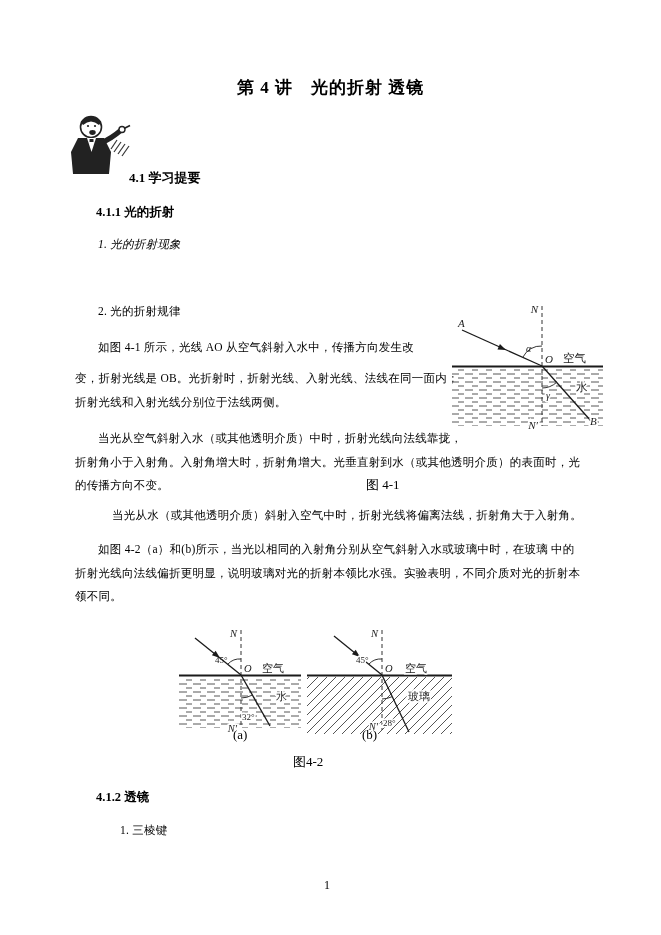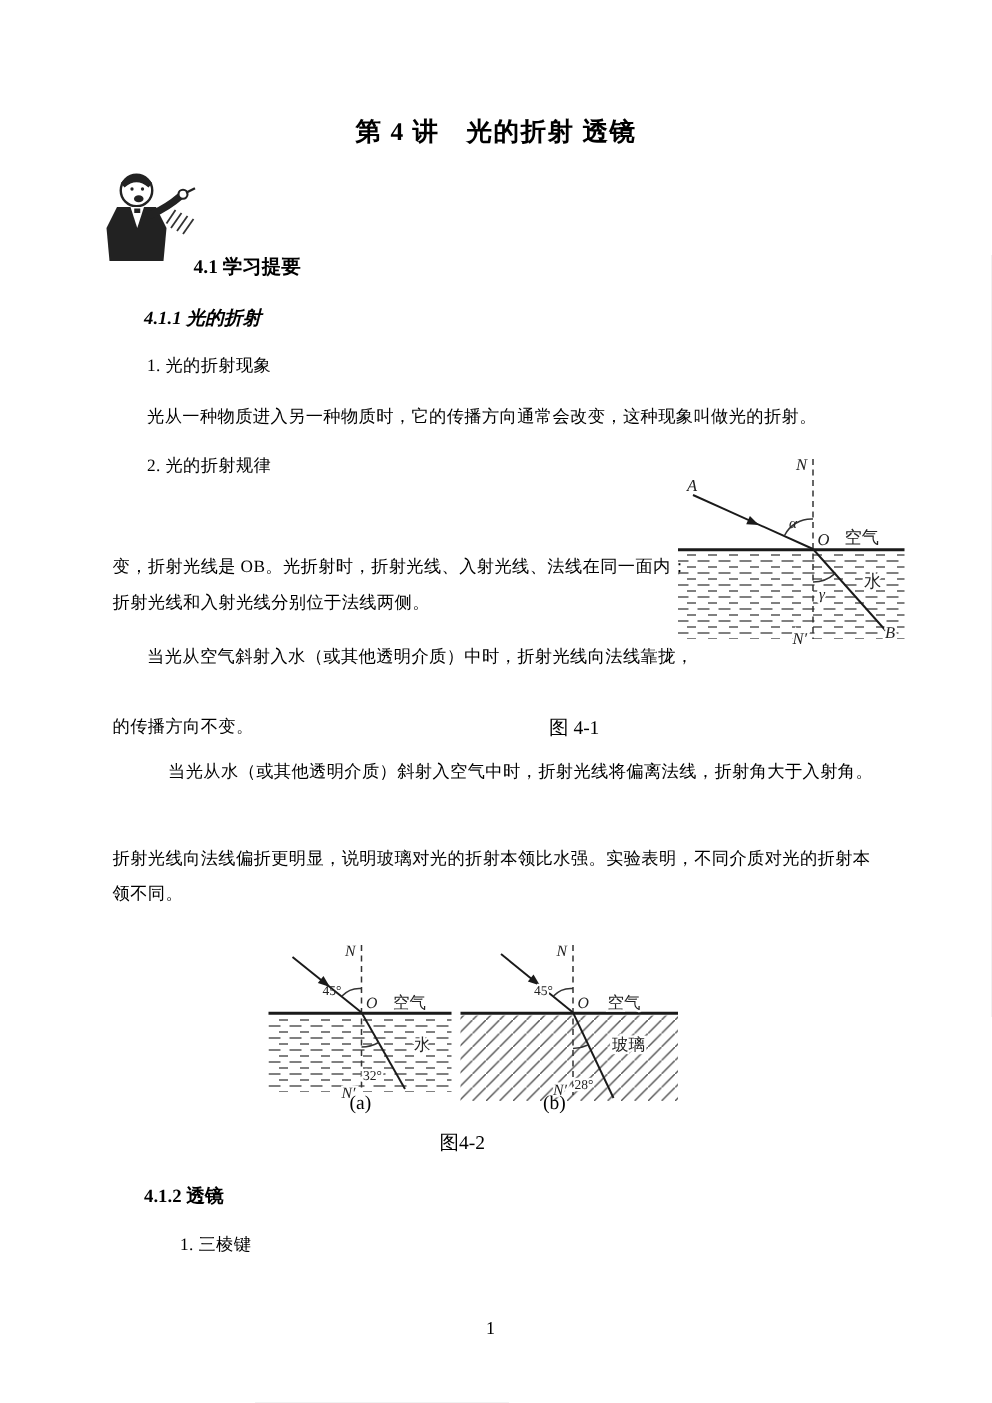--- a/index.html
+++ b/index.html
@@ -47,34 +47,36 @@
       <path d="M 23 28 L 32 28 L 27.5 42 Z" fill="#fff"></path>
       <rect x="25.5" y="29" width="4" height="3" fill="#222"></rect>
 
       <path d="M 37 33 Q 48 28 56 21" stroke="#222" stroke-width="5" fill="none" stroke-linecap="round"></path>
       <circle cx="58" cy="19.5" r="3" fill="#fff" stroke="#222" stroke-width="1.4"></circle>
       <line x1="60" y1="18.5" x2="66" y2="15.5" stroke="#222" stroke-width="1.6"></line>
     </svg>
   </div>
 
   <div class="h2" style="left:129px;top:169px;">4.1  学习提要</div>
-  <div class="h3" style="left:96px;top:204px;font-style:italic;">4.1.1 光的折射</div>
+  <div class="h3" style="left:96px;top:204px;">4.1.1 光的折射</div>
 
-  <div class="line" style="left:98px;top:237px;">1. 光的折射现象</div>
-  <div class="line" style="left:98px;top:271px;">光从一种物质进入另一种物质时，它的传播方向通常会改变，这种现象叫做光的折射。</div>
+  <div class="line" style="left:98px;top:237px;font-style:italic;">1. 光的折射现象</div>
   <div class="line" style="left:98px;top:304px;">2. 光的折射规律</div>
 
+  <div class="line" style="left:98px;top:340px;">如图 4-1 所示，光线 AO 从空气斜射入水中，传播方向发生改</div>
   <div class="line" style="left:75px;top:371px;">变，折射光线是 OB。光折射时，折射光线、入射光线、法线在同一面内；</div>
   <div class="line" style="left:98px;top:431px;">当光从空气斜射入水（或其他透明介质）中时，折射光线向法线靠拢，</div>
 
   <div class="line" style="left:75px;top:395px;">折射光线和入射光线分别位于法线两侧。</div>
+  <div class="line" style="left:75px;top:455px;">折射角小于入射角。入射角增大时，折射角增大。光垂直射到水（或其他透明介质）的表面时，光</div>
   <div class="line" style="left:75px;top:478px;">的传播方向不变。</div>
 
   <div class="line" style="left:112px;top:508px;">当光从水（或其他透明介质）斜射入空气中时，折射光线将偏离法线，折射角大于入射角。</div>
 
+  <div class="line" style="left:98px;top:542px;">如图 4-2（a）和(b)所示，当光以相同的入射角分别从空气斜射入水或玻璃中时，在玻璃 中的</div>
   <div class="line" style="left:75px;top:566px;">折射光线向法线偏折更明显，说明玻璃对光的折射本领比水强。实验表明，不同介质对光的折射本</div>
   <div class="line" style="left:75px;top:589px;">领不同。</div>
 
   <div class="fig" style="left:450px;top:300px;width:155px;height:132px;">
     <svg width="155" height="132" viewBox="0 0 155 132">
       <defs>
         <pattern id="wpat1" width="14" height="8" patternUnits="userSpaceOnUse">
           <line x1="1" y1="2" x2="9" y2="2" stroke="#555" stroke-width="1"></line>
           <line x1="8" y1="6" x2="15" y2="6" stroke="#555" stroke-width="1"></line>
         </pattern>

